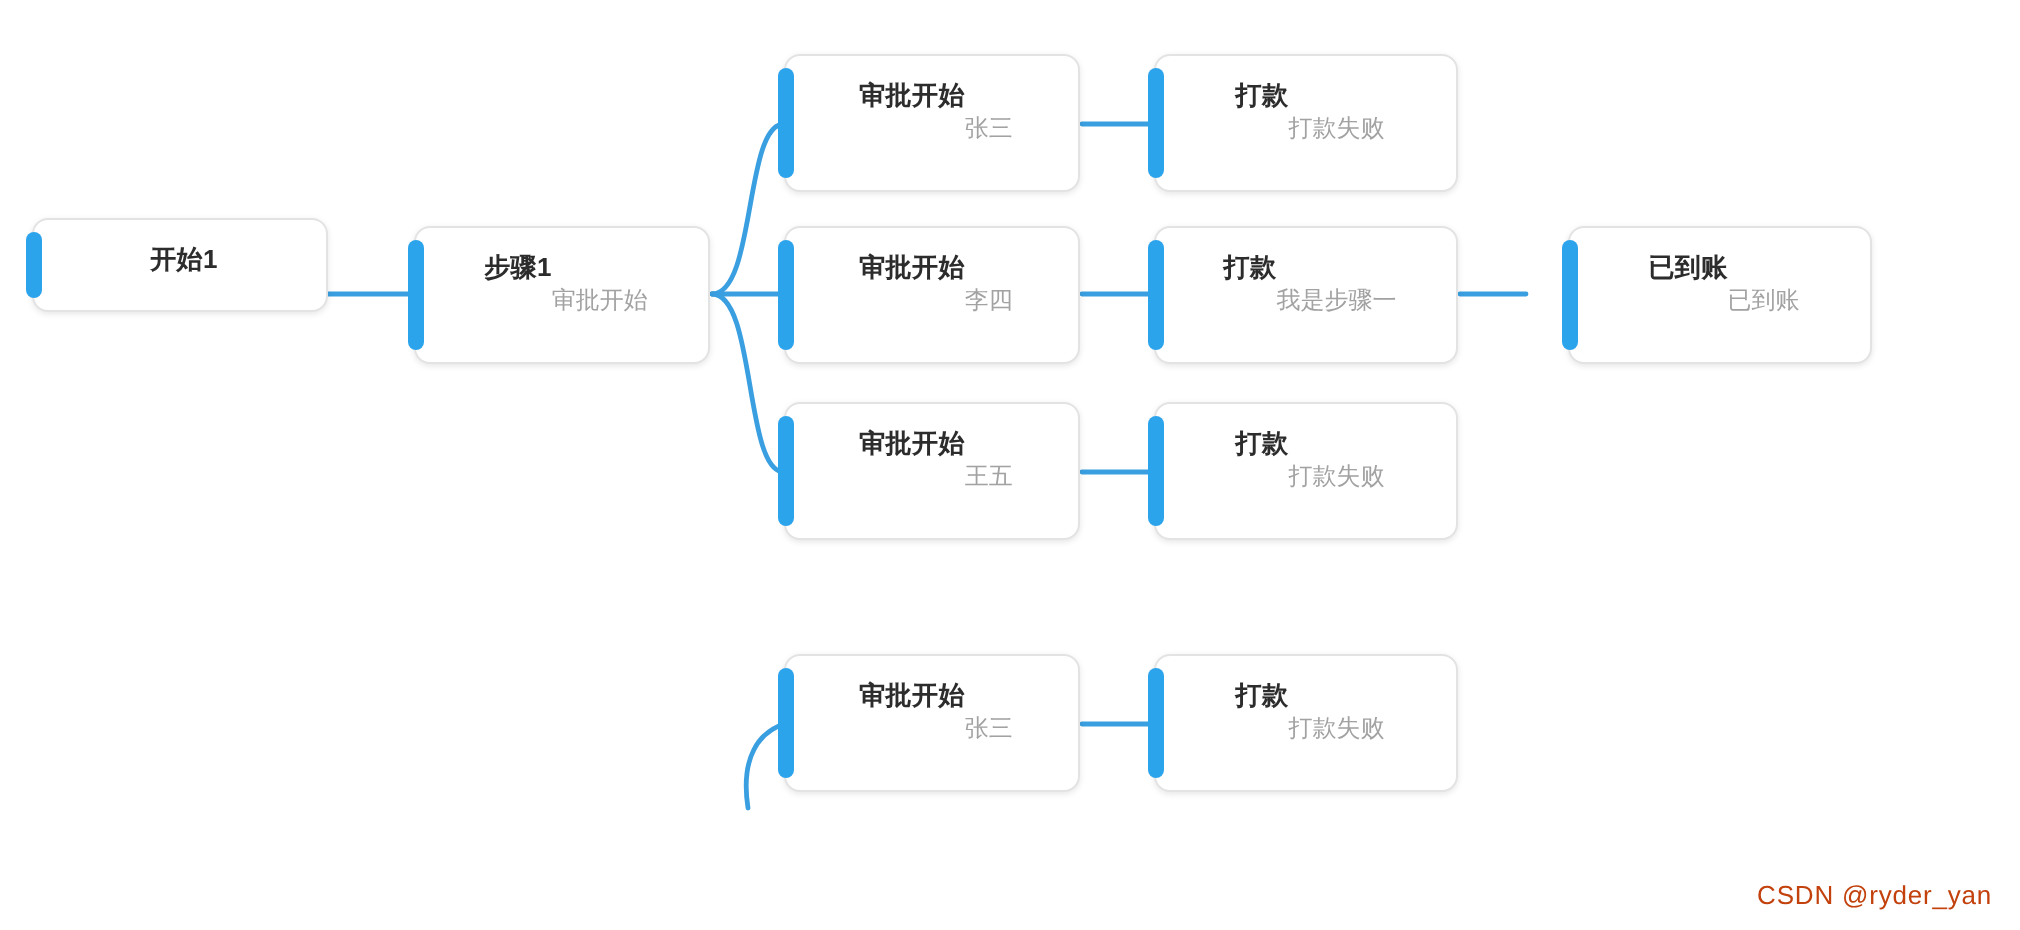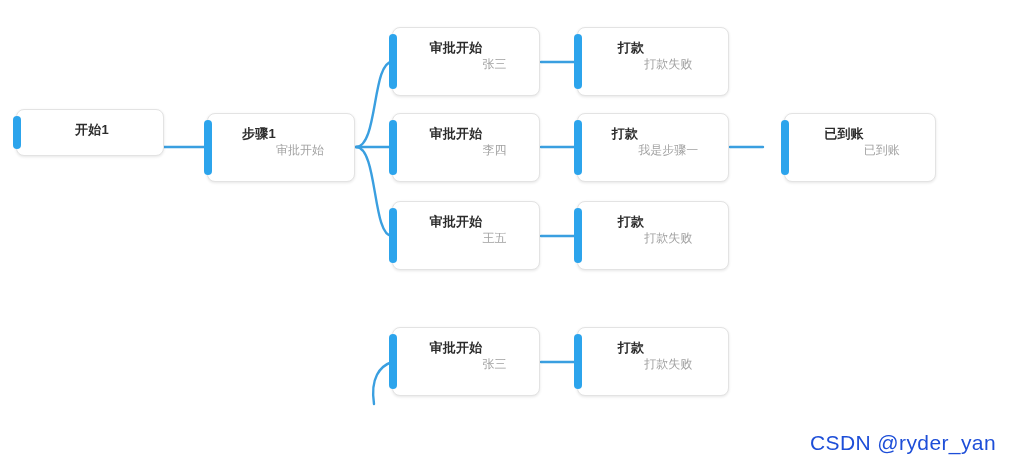--- a/index.html
+++ b/index.html
@@ -72,22 +72,22 @@
   .node.single .body {
     justify-content: center;
   }
   .node.single .title {
     margin: 0;
   }
   .watermark {
     position: absolute;
     right: 14px;
     bottom: 10px;
-    font-size: 21px;
-    color: #1d4ed8;
+    font-size: 13px;
+    color: #c2410c;
     letter-spacing: 0.4px;
     user-select: none;
   }
 </style>
 </head>
 <body>
 
 <div id="canvas">
 
   <svg id="edge-layer" viewBox="0 0 1010 465" width="1010" height="465" xmlns="http://www.w3.org/2000/svg">

